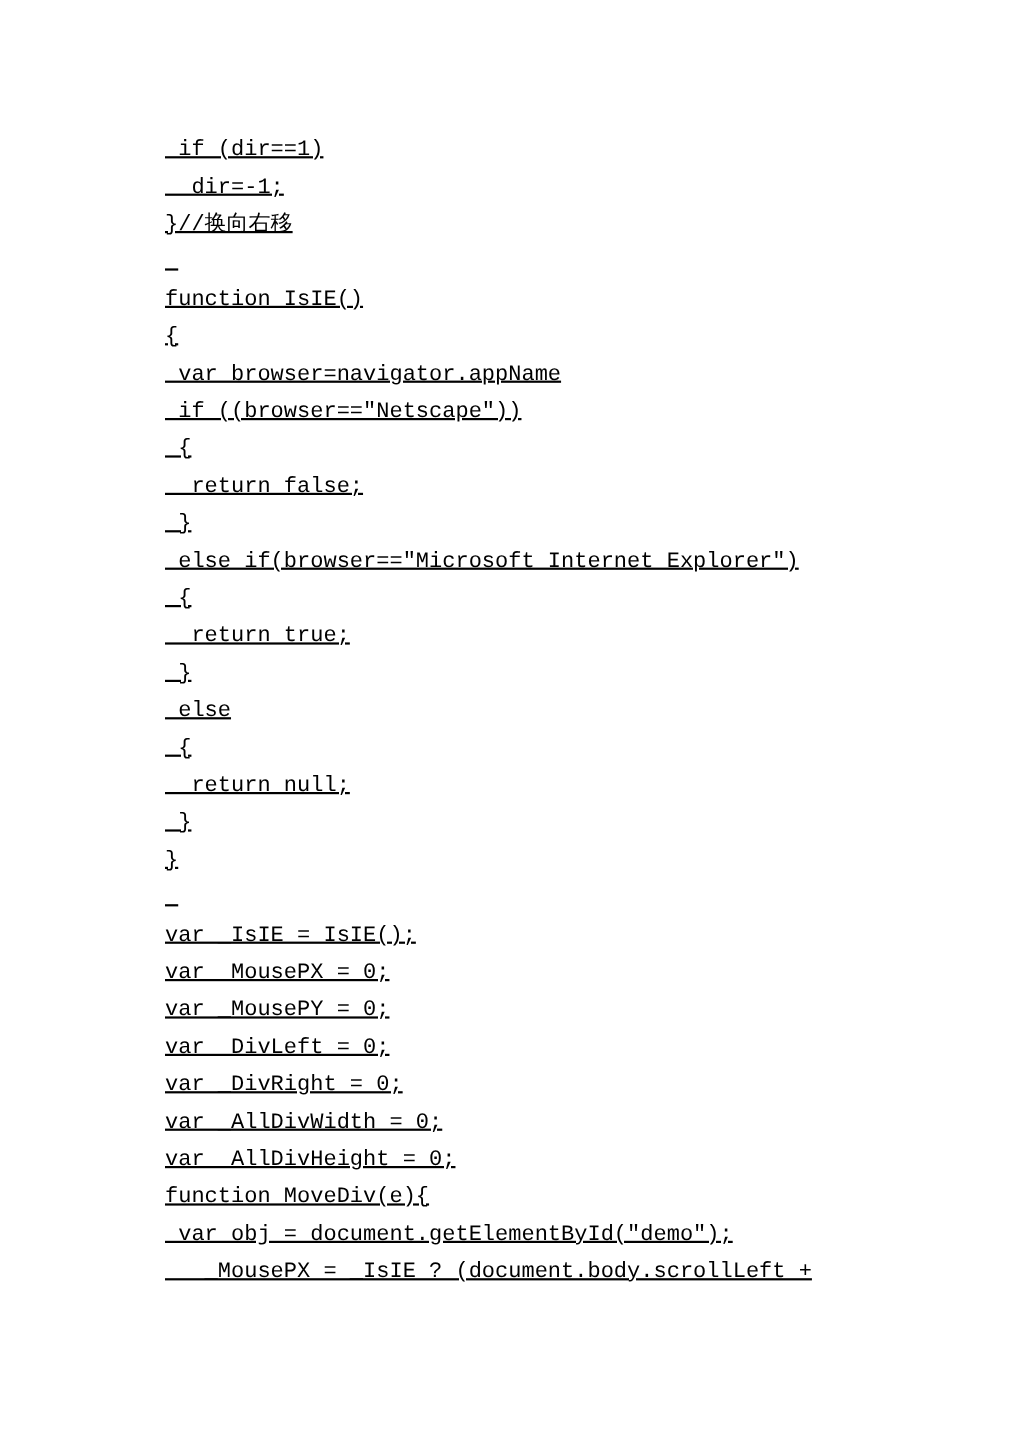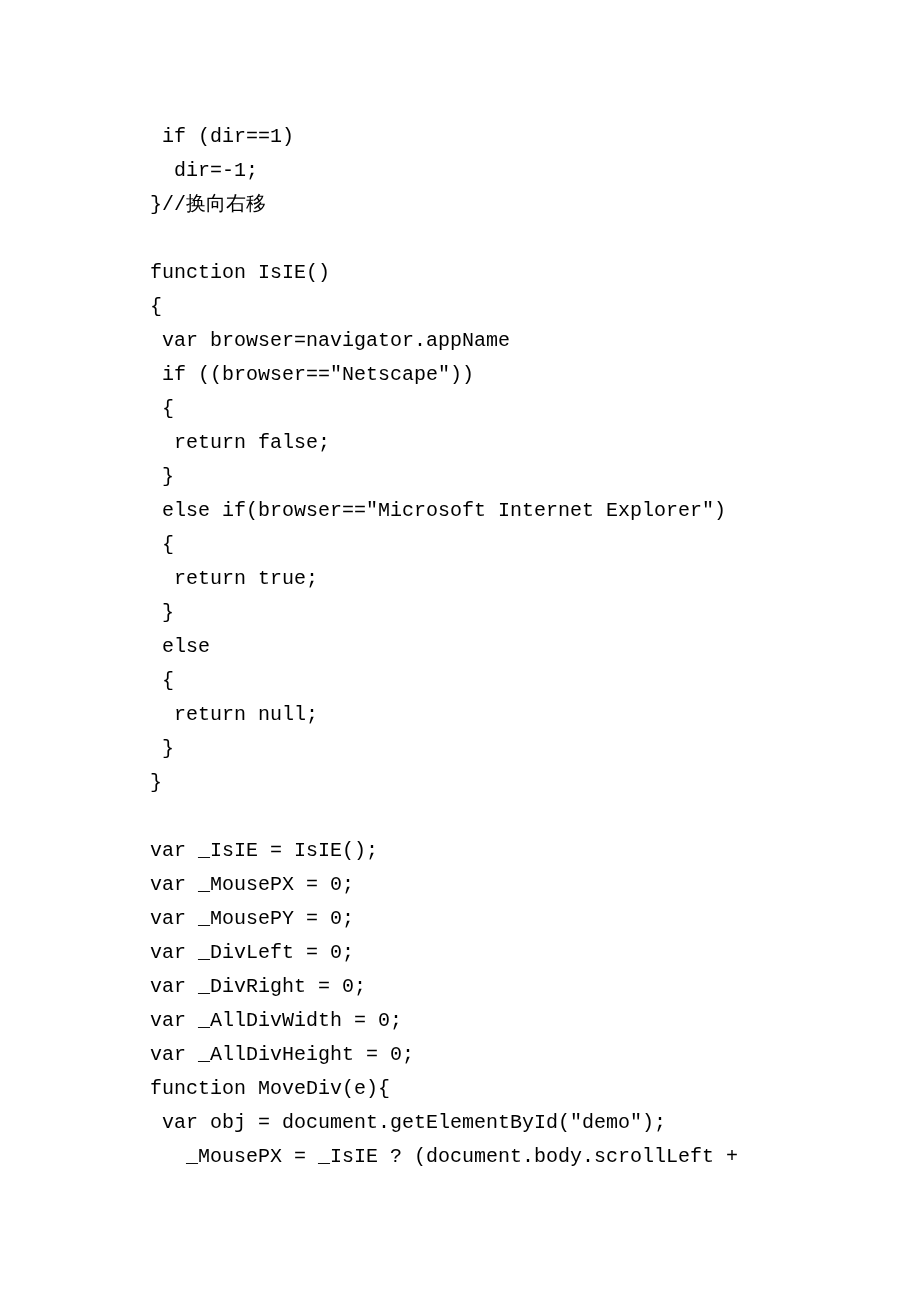--- a/index.html
+++ b/index.html
@@ -9,18 +9,19 @@
     width: 920px;
     height: 1302px;
     font-family: "Courier New", "SimSun", monospace;
     font-size: 20px;
     line-height: 34px;
     color: #000000;
   }
   .page {
     padding: 120px 0 0 150px;
     white-space: pre;
+    text-decoration: underline;
   }
 </style>
 </head>
 <body>
 
 <div class="page"><div> if (dir==1)</div><div>  dir=-1;</div><div>}//换向右移</div><div>&nbsp;</div><div>function IsIE()</div><div>{</div><div> var browser=navigator.appName</div><div> if ((browser=="Netscape"))</div><div> {</div><div>  return false;</div><div> }</div><div> else if(browser=="Microsoft Internet Explorer")</div><div> {</div><div>  return true;</div><div> }</div><div> else</div><div> {</div><div>  return null;</div><div> }</div><div>}</div><div>&nbsp;</div><div>var _IsIE = IsIE();</div><div>var _MousePX = 0;</div><div>var _MousePY = 0;</div><div>var _DivLeft = 0;</div><div>var _DivRight = 0;</div><div>var _AllDivWidth = 0;</div><div>var _AllDivHeight = 0;</div><div>function MoveDiv(e){</div><div> var obj = document.getElementById("demo");</div><div>   _MousePX = _IsIE ? (document.body.scrollLeft +</div></div>
 
 </body></html>

